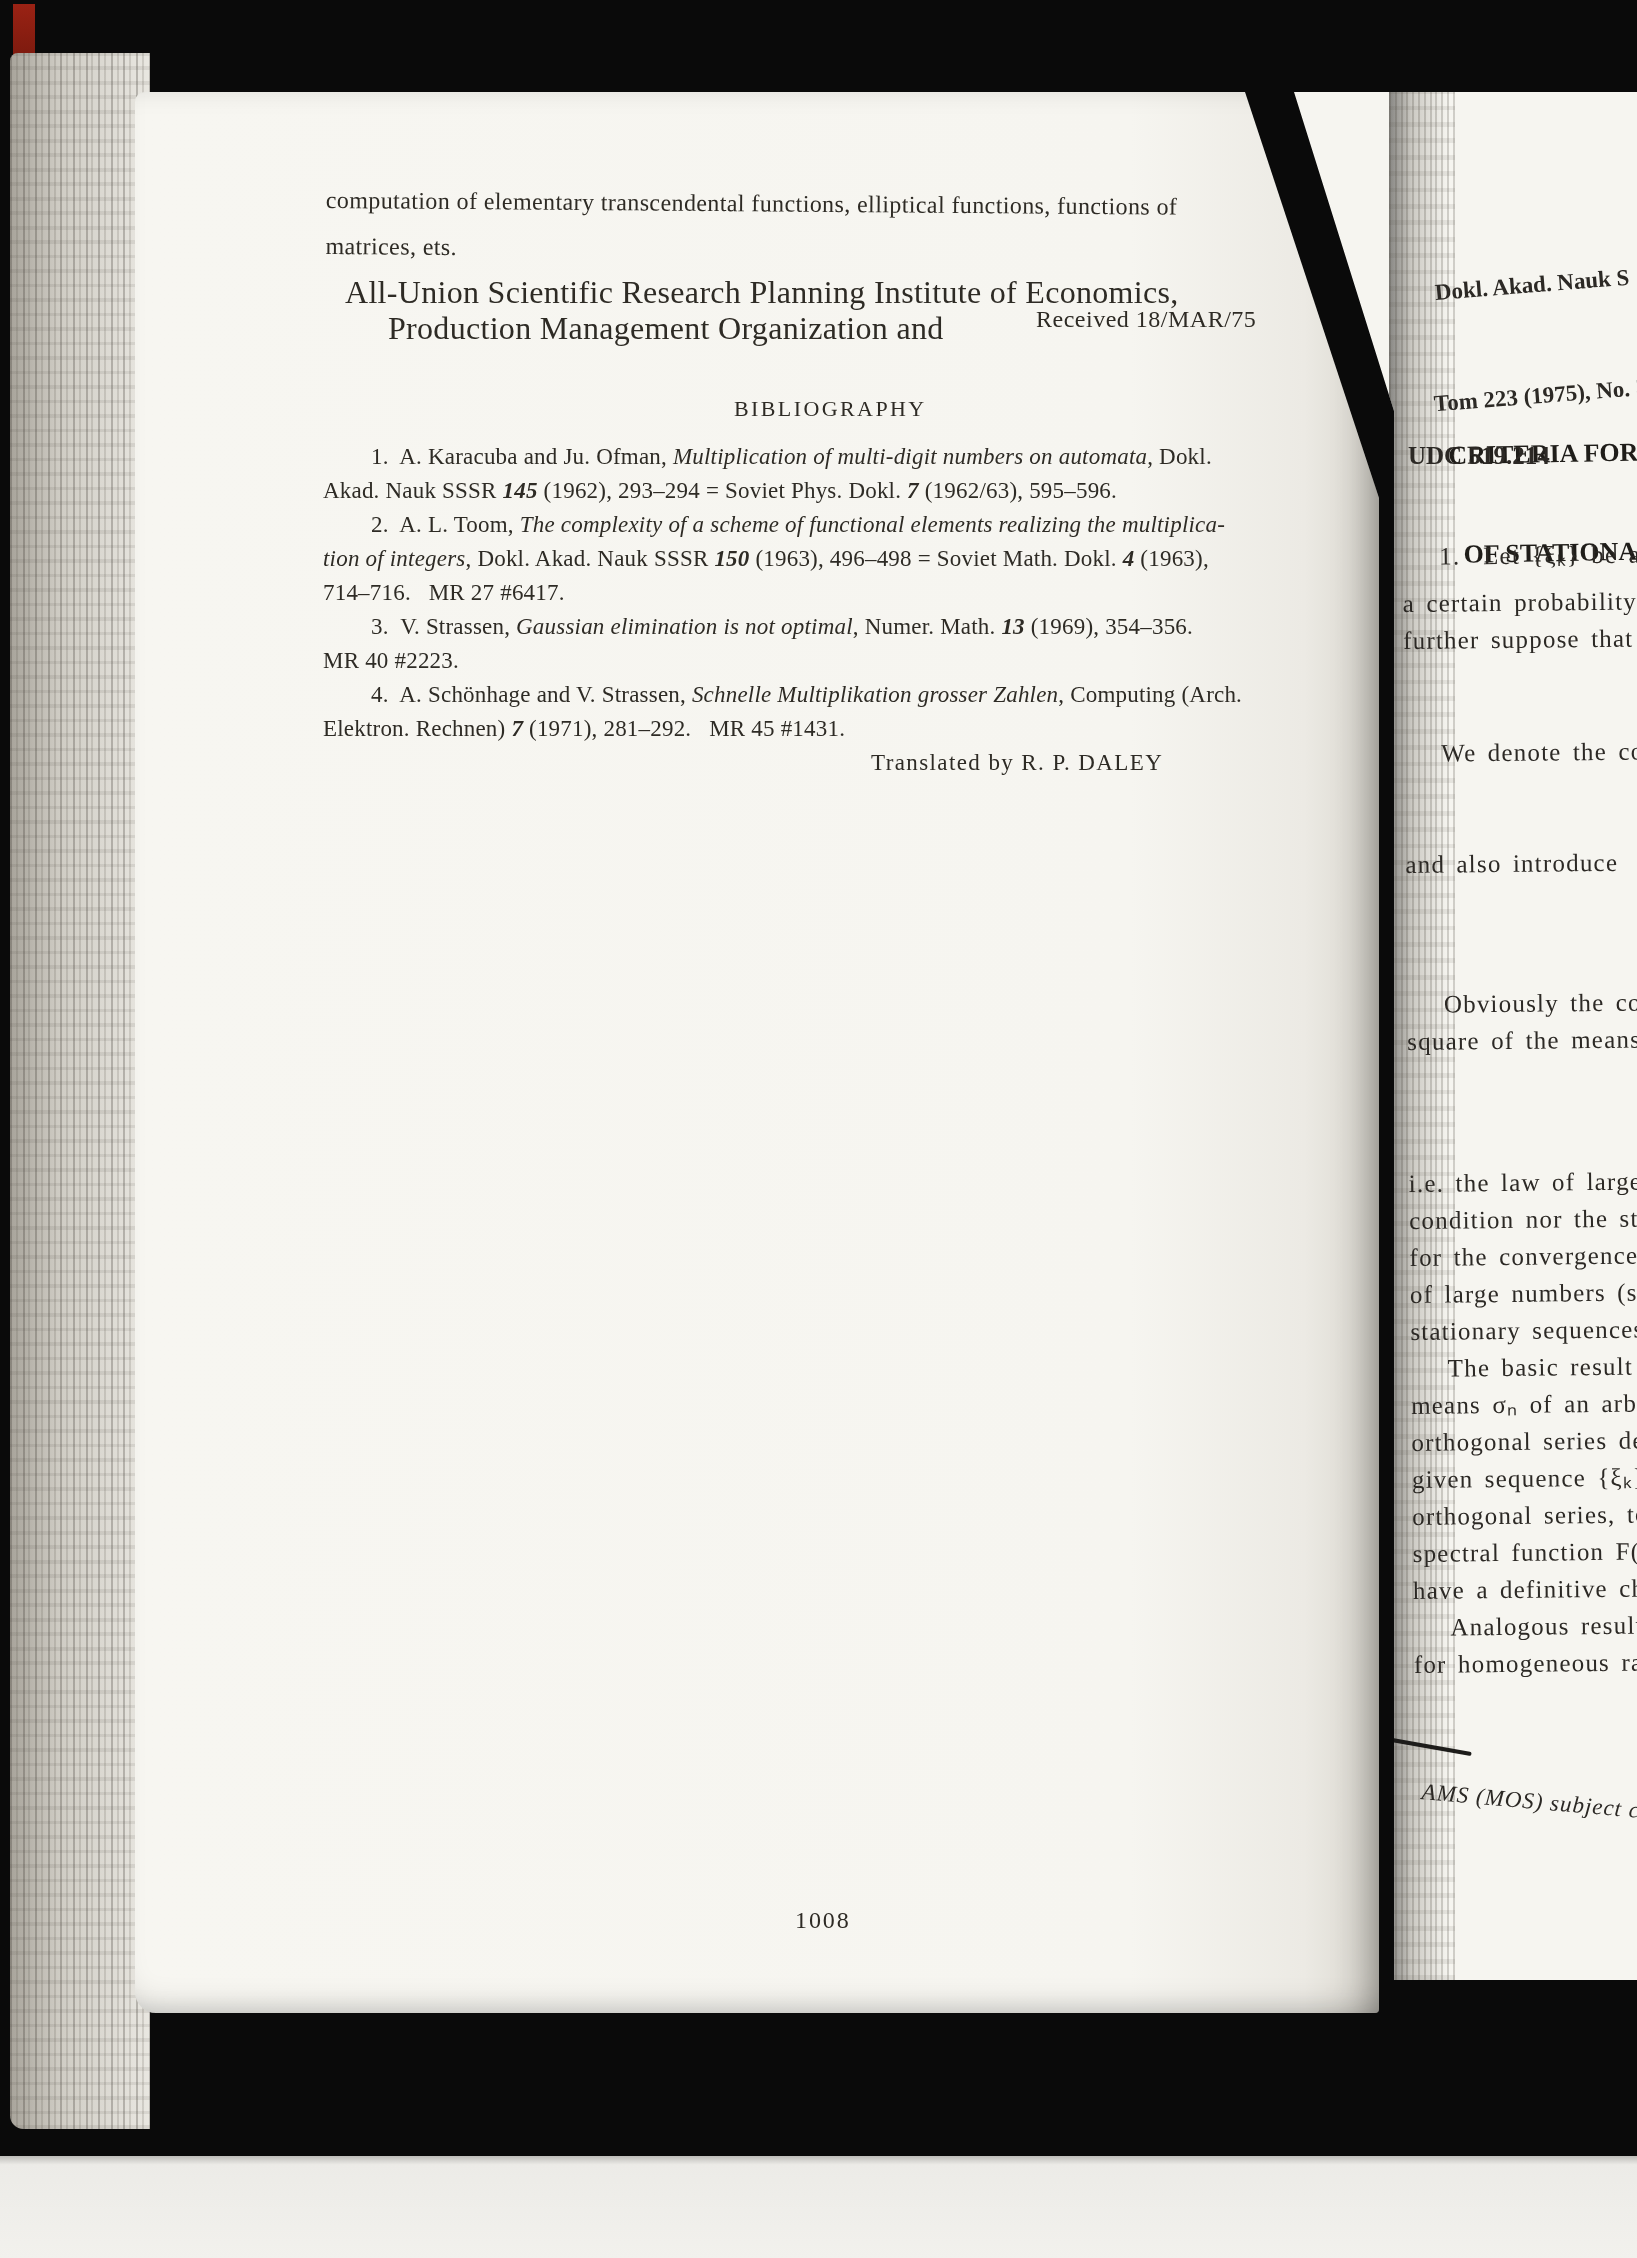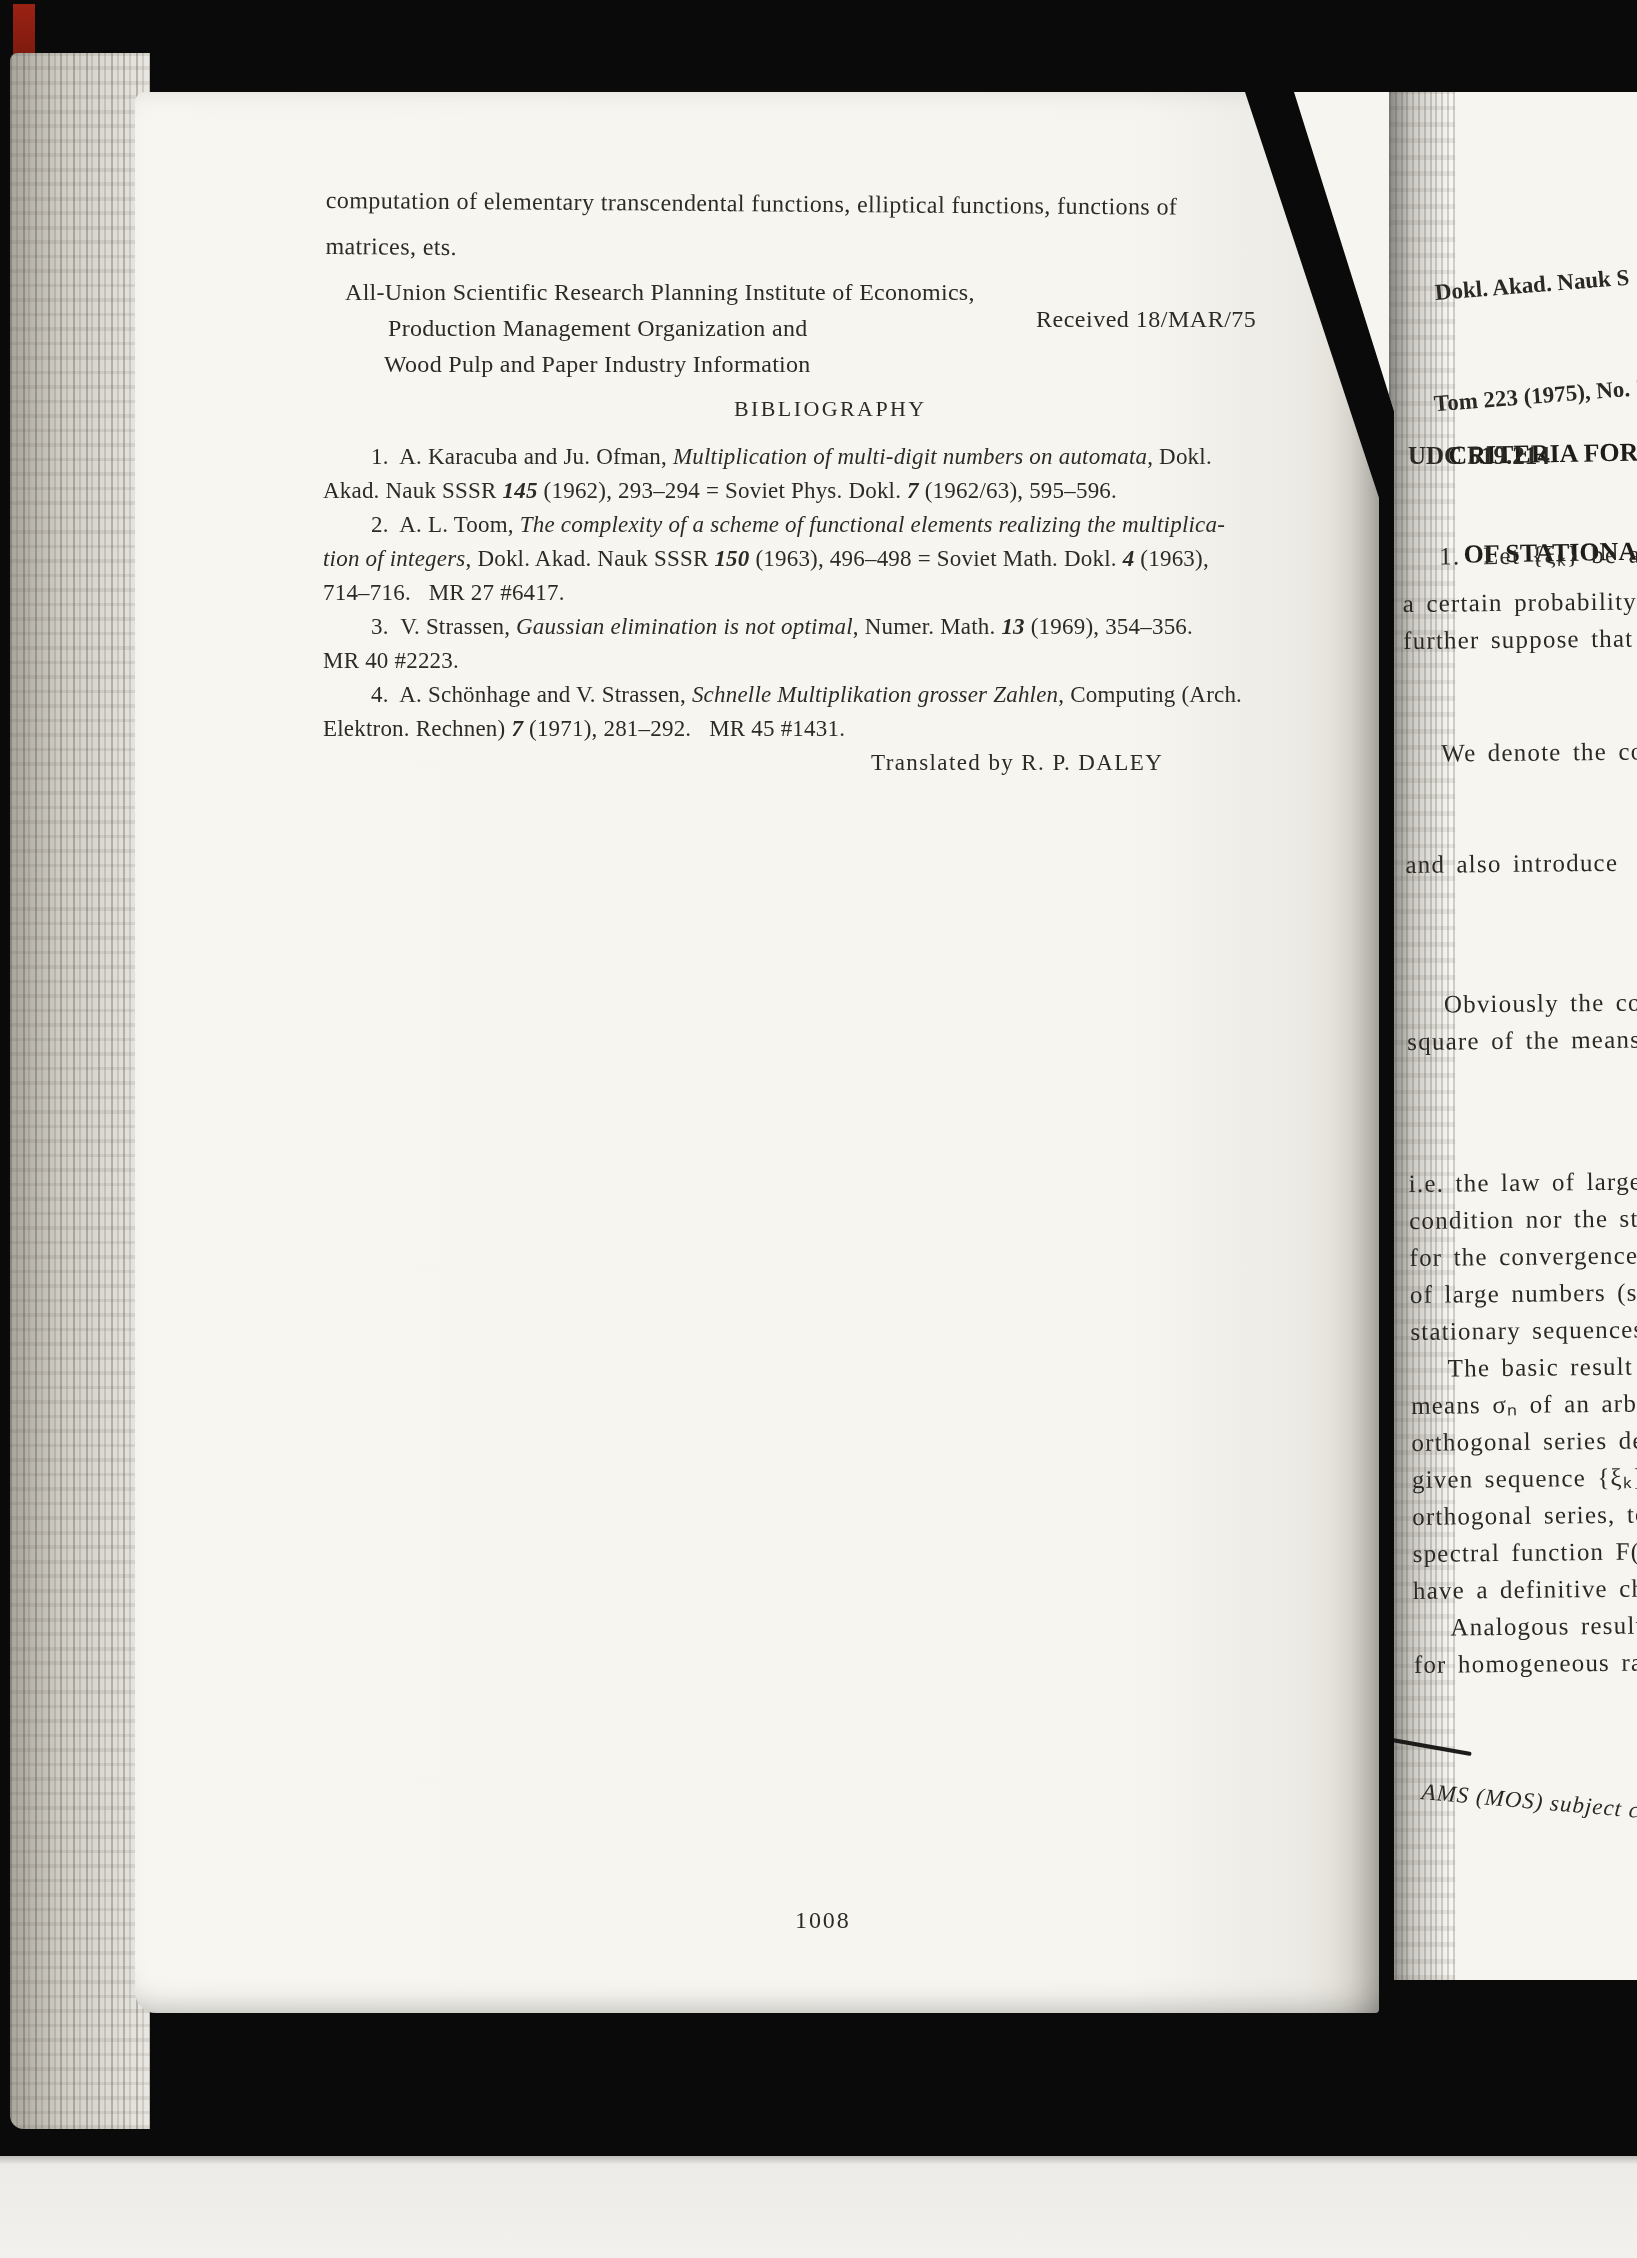--- a/index.html
+++ b/index.html
@@ -21,21 +21,21 @@
       linear-gradient(90deg,#a8a49b 0,#cfccc4 35%,#e9e7e1 100%);}
   
   .left-page{position:absolute;left:135px;top:92px;width:1244px;height:1921px;
     background:linear-gradient(90deg,#f7f6f1 0,#f6f5f0 80%,#eceae4 94%,#d8d5cd 100%);
     border-radius:9.7px 3.9px 3.9px 21px;
     clip-path:polygon(0 0,1110px 0,1244px 406px,1244px 100%,0 100%);
     box-shadow:inset -27px 0 39px -21px rgba(0,0,0,.38), inset 0 -25px 35px -25px rgba(0,0,0,.22);
     color:#2e2b25;}
   .lp-para{position:absolute;left:191px;top:85px;width:1043px;font-size:24px;line-height:46px;
     letter-spacing:0.4px;transform:rotate(.45deg);transform-origin:left top;}
-  .lp-affil{position:absolute;left:210px;top:182px;font-size:24px;line-height:36px;letter-spacing:0.3px;}
+  .lp-affil{position:absolute;left:210px;top:182px;font-size:32px;line-height:36px;letter-spacing:0.3px;}
   .affil-l2{padding-left:43px;}
   .affil-l3{padding-left:39px;}
   .lp-received{position:absolute;left:901px;top:214px;font-size:24px;letter-spacing:0.5px;}
   .bib-heading{position:absolute;left:599px;top:304px;font-size:22px;letter-spacing:2.4px;}
   .bib-entries{position:absolute;left:188px;top:348px;width:1038px;font-size:23px;}
   .bib-line{height:34px;line-height:34px;white-space:pre;letter-spacing:0.2px;}
   .bib-line.first{padding-left:48px;}
   .seg-i{font-style:italic;}
   .seg-b{font-weight:bold;font-style:italic;}
   .lp-translator{position:absolute;left:736px;top:658px;font-size:23px;letter-spacing:1.4px;}
@@ -77,21 +77,20 @@
 
   <div class="left-page">
     <div class="lp-para">
       <div>computation of elementary transcendental functions, elliptical functions, functions of</div>
       <div>matrices, ets.</div>
     </div>
 
     <div class="lp-affil">
       <div>All-Union Scientific Research Planning Institute of Economics,</div>
       <div class="affil-l2">Production Management Organization and</div>
-      <div class="affil-l3">Wood Pulp and Paper Industry Information</div>
     </div>
     <div class="lp-received">Received 18/MAR/75</div>
 
     <div class="bib-heading">BIBLIOGRAPHY</div>
     <div class="bib-entries" id="bib-entries">
         <div class="bib-line first"><span class="">1.  A. Karacuba and Ju. Ofman, </span><span class="seg-i ">Multiplication of multi-digit numbers on automata</span><span class="">, Dokl.</span></div>
         <div class="bib-line"><span class="">Akad. Nauk SSSR </span><span class="seg-b">145</span><span class=""> (1962), 293–294 = Soviet Phys. Dokl. </span><span class="seg-b">7</span><span class=""> (1962/63), 595–596.</span></div>
         <div class="bib-line first"><span class="">2.  A. L. Toom, </span><span class="seg-i ">The complexity of a scheme of functional elements realizing the multiplica-</span></div>
         <div class="bib-line"><span class="seg-i ">tion of integers</span><span class="">, Dokl. Akad. Nauk SSSR </span><span class="seg-b">150</span><span class=""> (1963), 496–498 = Soviet Math. Dokl. </span><span class="seg-b">4</span><span class=""> (1963),</span></div>
         <div class="bib-line"><span class="">714–716.   MR 27 #6417.</span></div>

